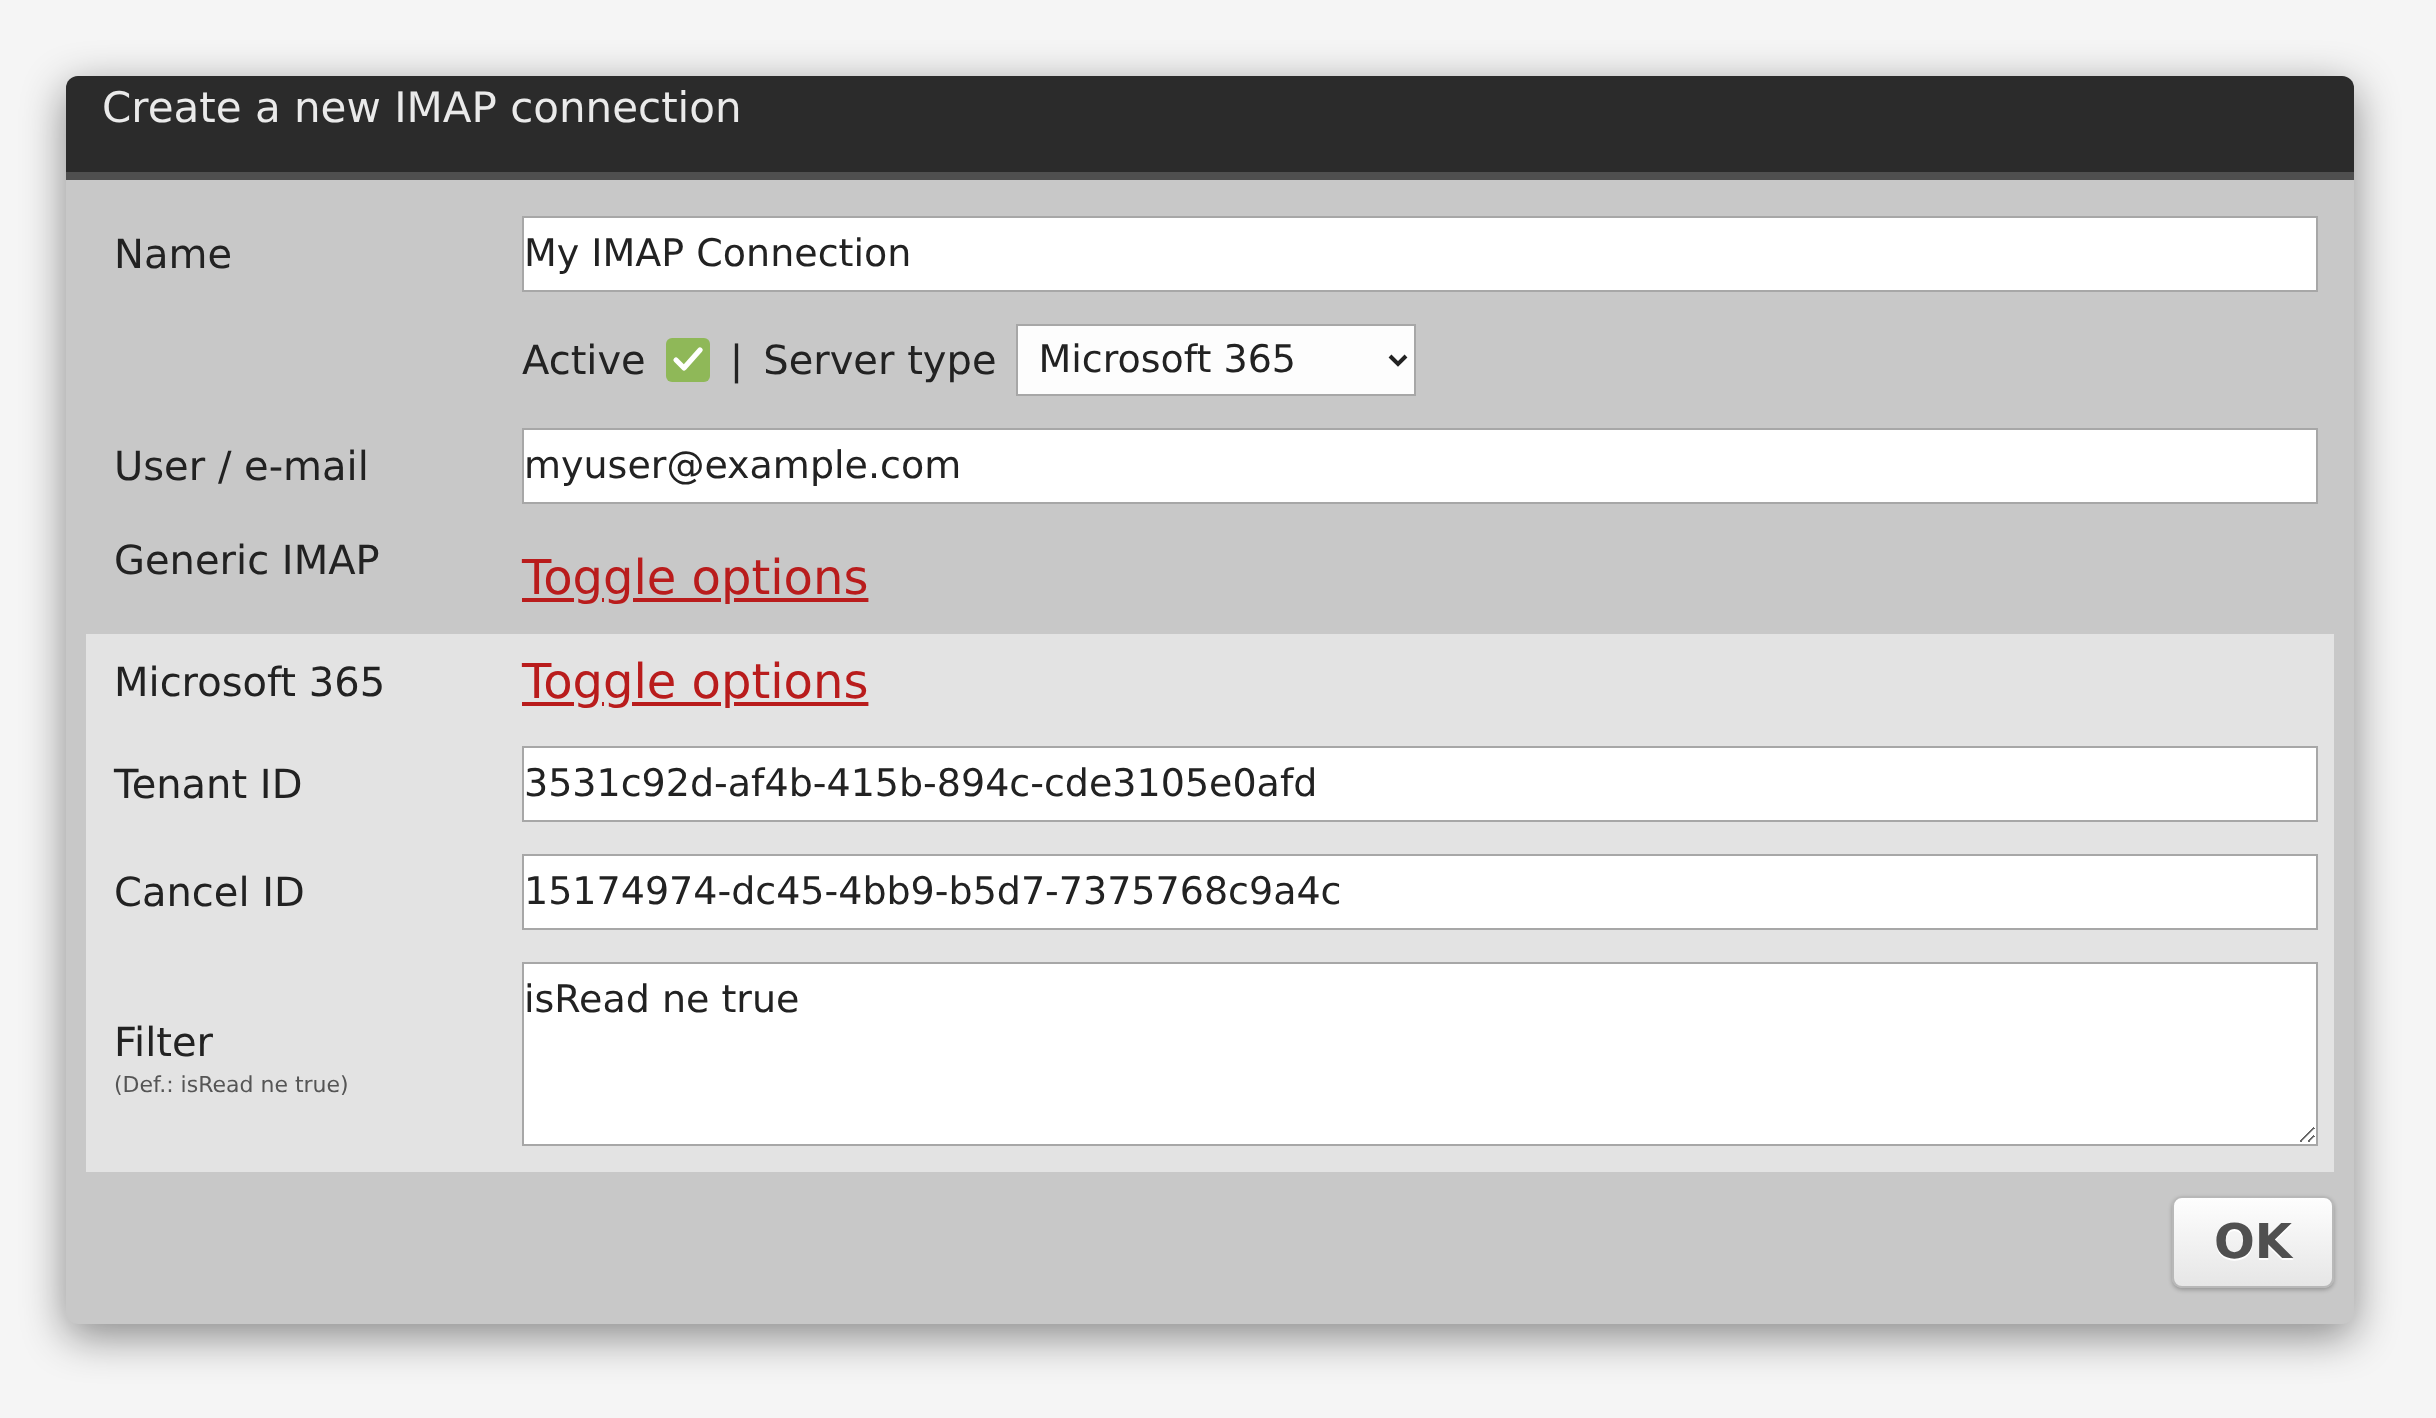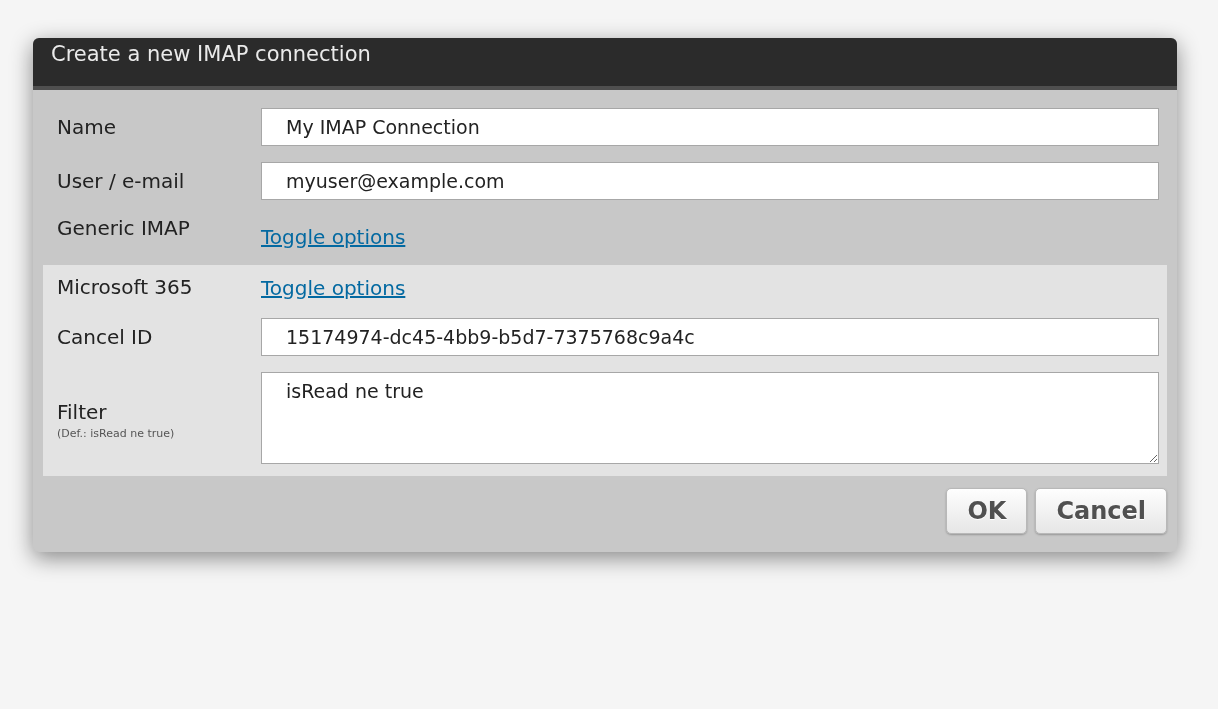--- a/index.html
+++ b/index.html
@@ -53,21 +53,21 @@
   }
   .row-altsection > td {
     background: #e3e3e3;
   }
   input.txt, select.sel, textarea.txa {
     font-family: inherit;
     font-size: 19px;
     color: #222;
     background: #fff;
     border: 1px solid #a7a7a7;
-    padding: 6px 24px;
+    padding: 6px 0;
   }
   input.txt { width: 100%; height: 38px; }
   textarea.txa {
     width: 100%;
     height: 92px;
     resize: both;
     line-height: 1.3;
   }
   select.sel {
     height: 36px;
@@ -87,23 +87,23 @@
     width: 22px;
     height: 22px;
     background: #8fb858;
     border-radius: 3px;
     align-items: center;
     justify-content: center;
   }
   .chk svg { width: 16px; height: 16px; }
   .toggle-link {
     text-decoration: underline;
-    color: #0369a1;
+    color: #b91c1c;
     cursor: pointer;
-    font-size: 20px;
+    font-size: 24px;
   }
   .smallnote {
     display: block;
     font-size: 11px;
     color: #555;
     margin-top: 2px;
   }
   .footer {
     display: flex;
     justify-content: flex-end;
@@ -135,20 +135,38 @@
     <table class="form">
       <tbody>
 
         <tr>
           <td class="labelcell">Name</td>
           <td class="inputcell">
             <input class="txt" type="text" value="My IMAP Connection" style="">
           </td>
         </tr>
 
+        <tr>
+          <td class="labelcell"></td>
+          <td class="inputcell">
+            <div class="activerow">
+              <span>Active</span>
+              <span class="chk">
+                <svg viewBox="0 0 16 16">
+                  <path d="M2 8 L6 12 L14 3" stroke="#ffffff" stroke-width="2.6" fill="none" stroke-linecap="round" stroke-linejoin="round"></path>
+                </svg>
+              </span>
+              <span>|</span>
+              <span>Server type</span>
+              <select class="sel">
+                <option>Microsoft 365</option>
+              </select>
+            </div>
+          </td>
+        </tr>
 
         <tr>
           <td class="labelcell">User / e-mail</td>
           <td class="inputcell">
             <input class="txt" type="text" value="myuser@example.com" style="">
           </td>
         </tr>
 
         <tr>
           <td class="labelcell" style="padding-top:8px;padding-bottom:24px;">Generic IMAP</td>
@@ -157,20 +175,26 @@
           </td>
         </tr>
 
         <tr class="row-altsection">
           <td class="labelcell" style="padding-top:10px;padding-bottom:10px;">Microsoft 365</td>
           <td class="inputcell" style="padding-top:10px;padding-bottom:10px;">
             <span class="toggle-link">Toggle options</span>
           </td>
         </tr>
 
+        <tr class="row-altsection">
+          <td class="labelcell">Tenant ID</td>
+          <td class="inputcell">
+            <input class="txt" type="text" value="3531c92d-af4b-415b-894c-cde3105e0afd" style="">
+          </td>
+        </tr>
 
         <tr class="row-altsection">
           <td class="labelcell">Cancel ID</td>
           <td class="inputcell">
             <input class="txt" type="text" value="15174974-dc45-4bb9-b5d7-7375768c9a4c" style="">
           </td>
         </tr>
 
         <tr class="row-altsection">
           <td class="labelcell" style="vertical-align:middle;">
@@ -181,16 +205,15 @@
             <textarea class="txa" style="">isRead ne true</textarea>
           </td>
         </tr>
 
       </tbody>
     </table>
   </div>
 
   <div class="footer">
     <button class="btn">OK</button>
-    <button class="btn">Cancel</button>
   </div>
 
 </div>
 
 </body></html>

